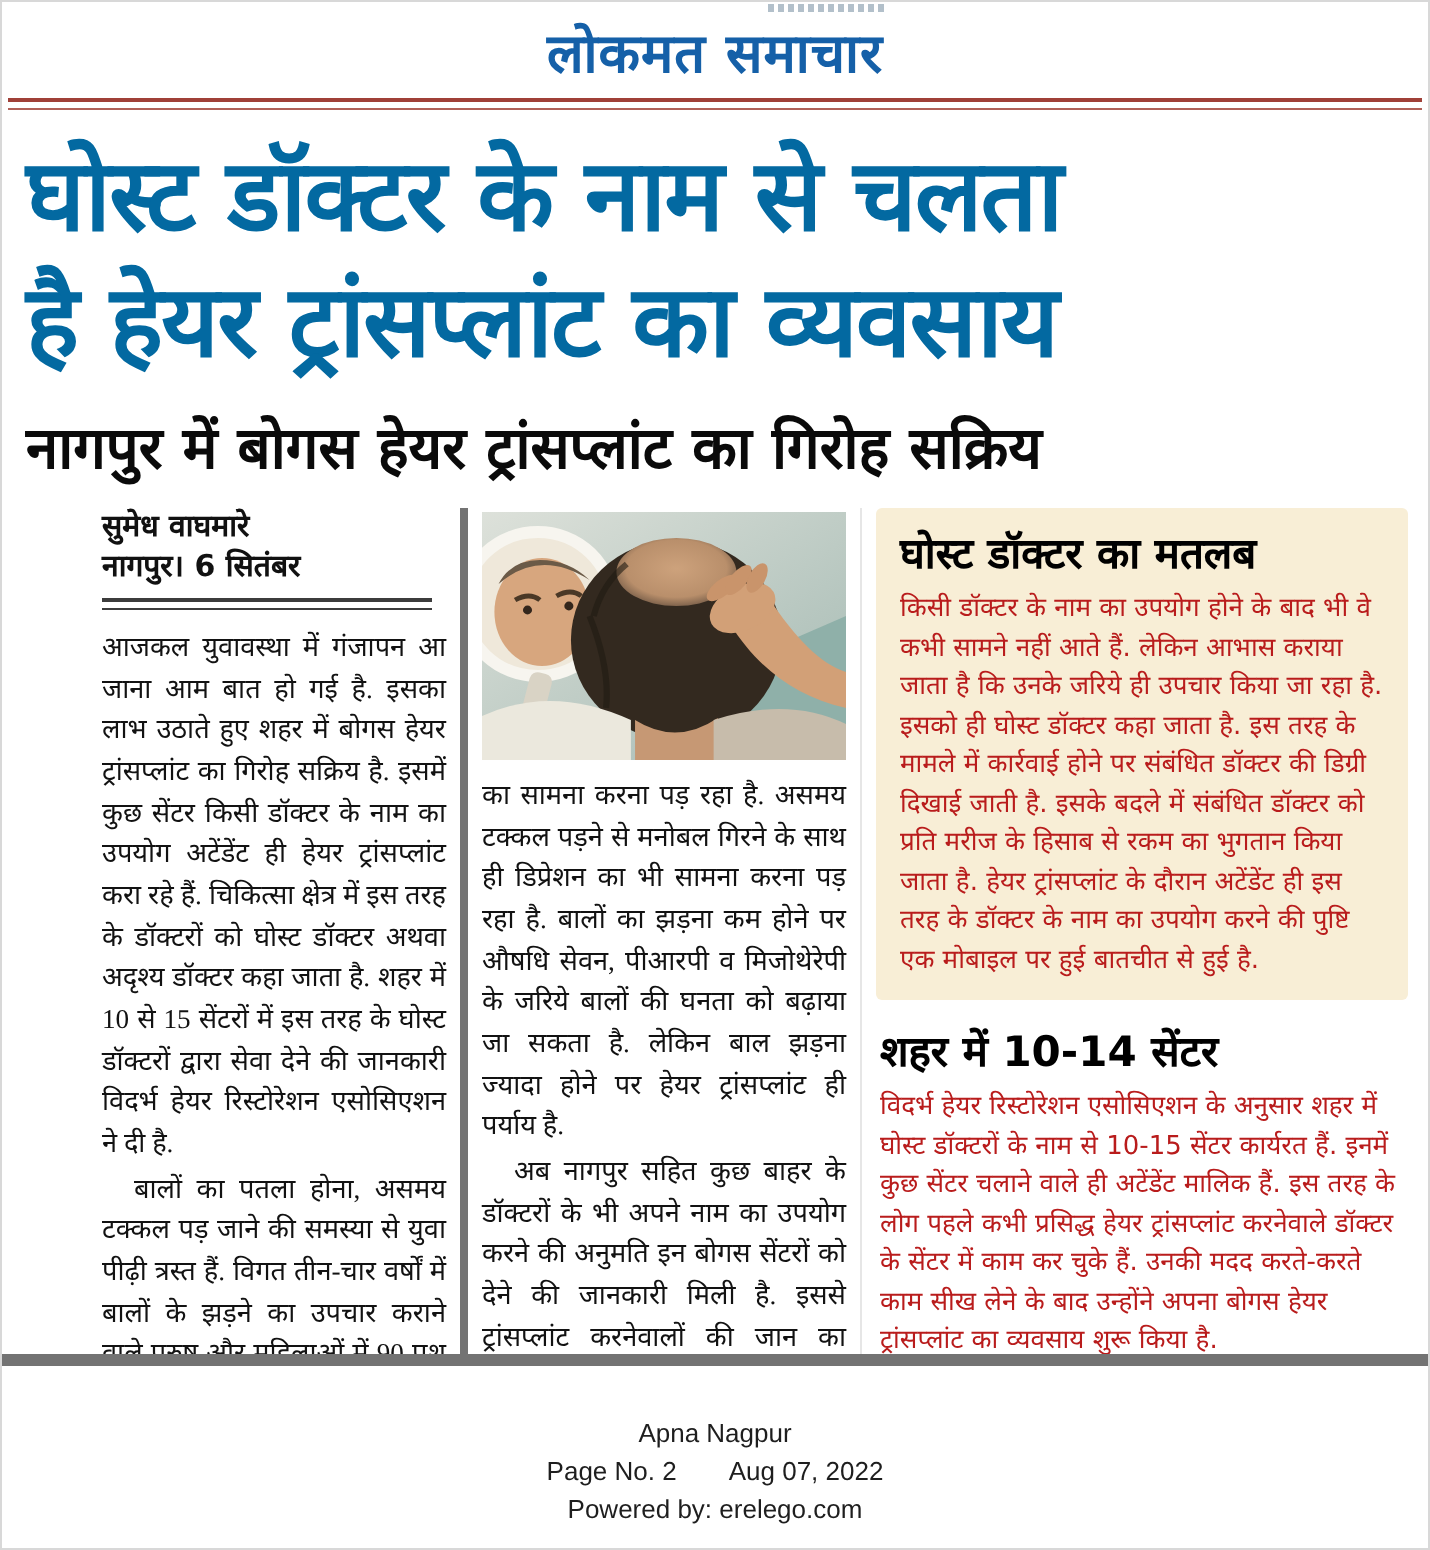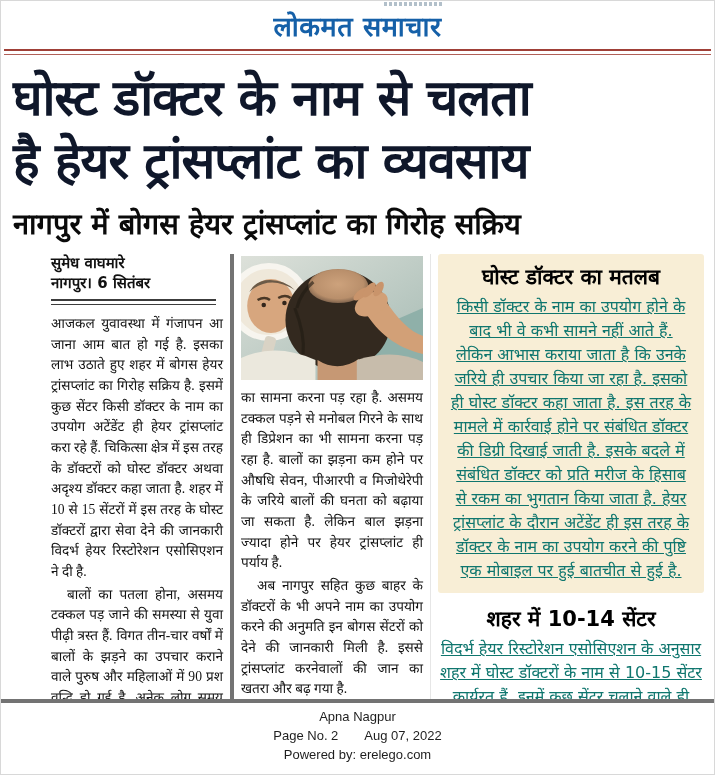--- a/index.html
+++ b/index.html
@@ -29,37 +29,37 @@
   .red-rules {
     height:3px; margin:2px 3px 0 3px;
     border-top:2px solid #a04038;
     border-bottom:1px solid #b06058;
   }
 
   
   .headline {
     padding:12px 12px 0 12px;
     font-family:"DejaVu Sans", sans-serif;
-    font-weight:bold; color:#0f172a;
+    font-weight:bold; color:#0369a1;
     font-size:50px; line-height:1.26; letter-spacing:-1px;
     white-space:nowrap;
   }
   .subheadline {
     padding:10px 12px 2px 12px;
     font-family:"DejaVu Sans", sans-serif;
     font-weight:bold; color:#0a0a0a;
     font-size:29px; white-space:nowrap;
   }
 
   
   .columns { display:flex; padding:10px 10px 0 12px; height:446px; overflow:hidden;margin-left:38px; }
   .col1 { width:172px; flex:none; }
   .col2 { width:182px; flex:none; margin:0 7px; padding:0 7px;
           border-left:4px solid #737373; border-right:1px solid #e6e6e6; }
-  .col3 { flex:1; min-width:0;text-align:center; }
+  .col3 { flex:1; min-width:0; }
 
   .byline-name, .byline-place {
     font-family:"DejaVu Sans", sans-serif;
     font-weight:bold; font-size:15px; line-height:1.3; color:#111;
   }
   .byline-rule { height:3px; margin:6px 0 9px 0; width:96%;
     border-top:2px solid #3c3c3c; border-bottom:1px solid #3c3c3c; }
 
   .body-text {
     font-family:"Liberation Serif", serif;
@@ -72,28 +72,28 @@
 
   
   .sectionbox { background:#f8eed6; border-radius:3px; padding:8px 12px 10px 12px; margin-bottom:9px; }
   .section-plain { background:#ffffff; padding:2px 2px 8px 2px; margin-bottom:9px; }
   .section-title {
     font-family:"DejaVu Sans", sans-serif;
     font-weight:bold; font-size:21px; color:#000; margin:0 0 5px 0;
   }
   .section-body {
     font-family:"DejaVu Sans", sans-serif;
-    font-size:16px; line-height:1.5; color:#0f766e; margin:0;text-decoration:underline;
+    font-size:13px; line-height:1.5; color:#b91c1c; margin:0;
   }
 
   
   .footer {
     position:absolute; left:0; right:0; bottom:0;
-    background:#fff; border-top:4px solid #737373;
-    text-align:center; padding:5px 0 9px 0;
+    background:#fff; border-top:6px solid #737373;
+    text-align:center; padding:25px 0 9px 0;
     font-size:13px; color:#1e1e1e; line-height:1.45;
   }
   .footer .gap { display:inline-block; width:26px; }
 </style>
 </head>
 <body>
 
 <div class="masthead">
   <span class="masthead-title">लोकमत समाचार<span class="masthead-tagline"></span></span>
 </div>

